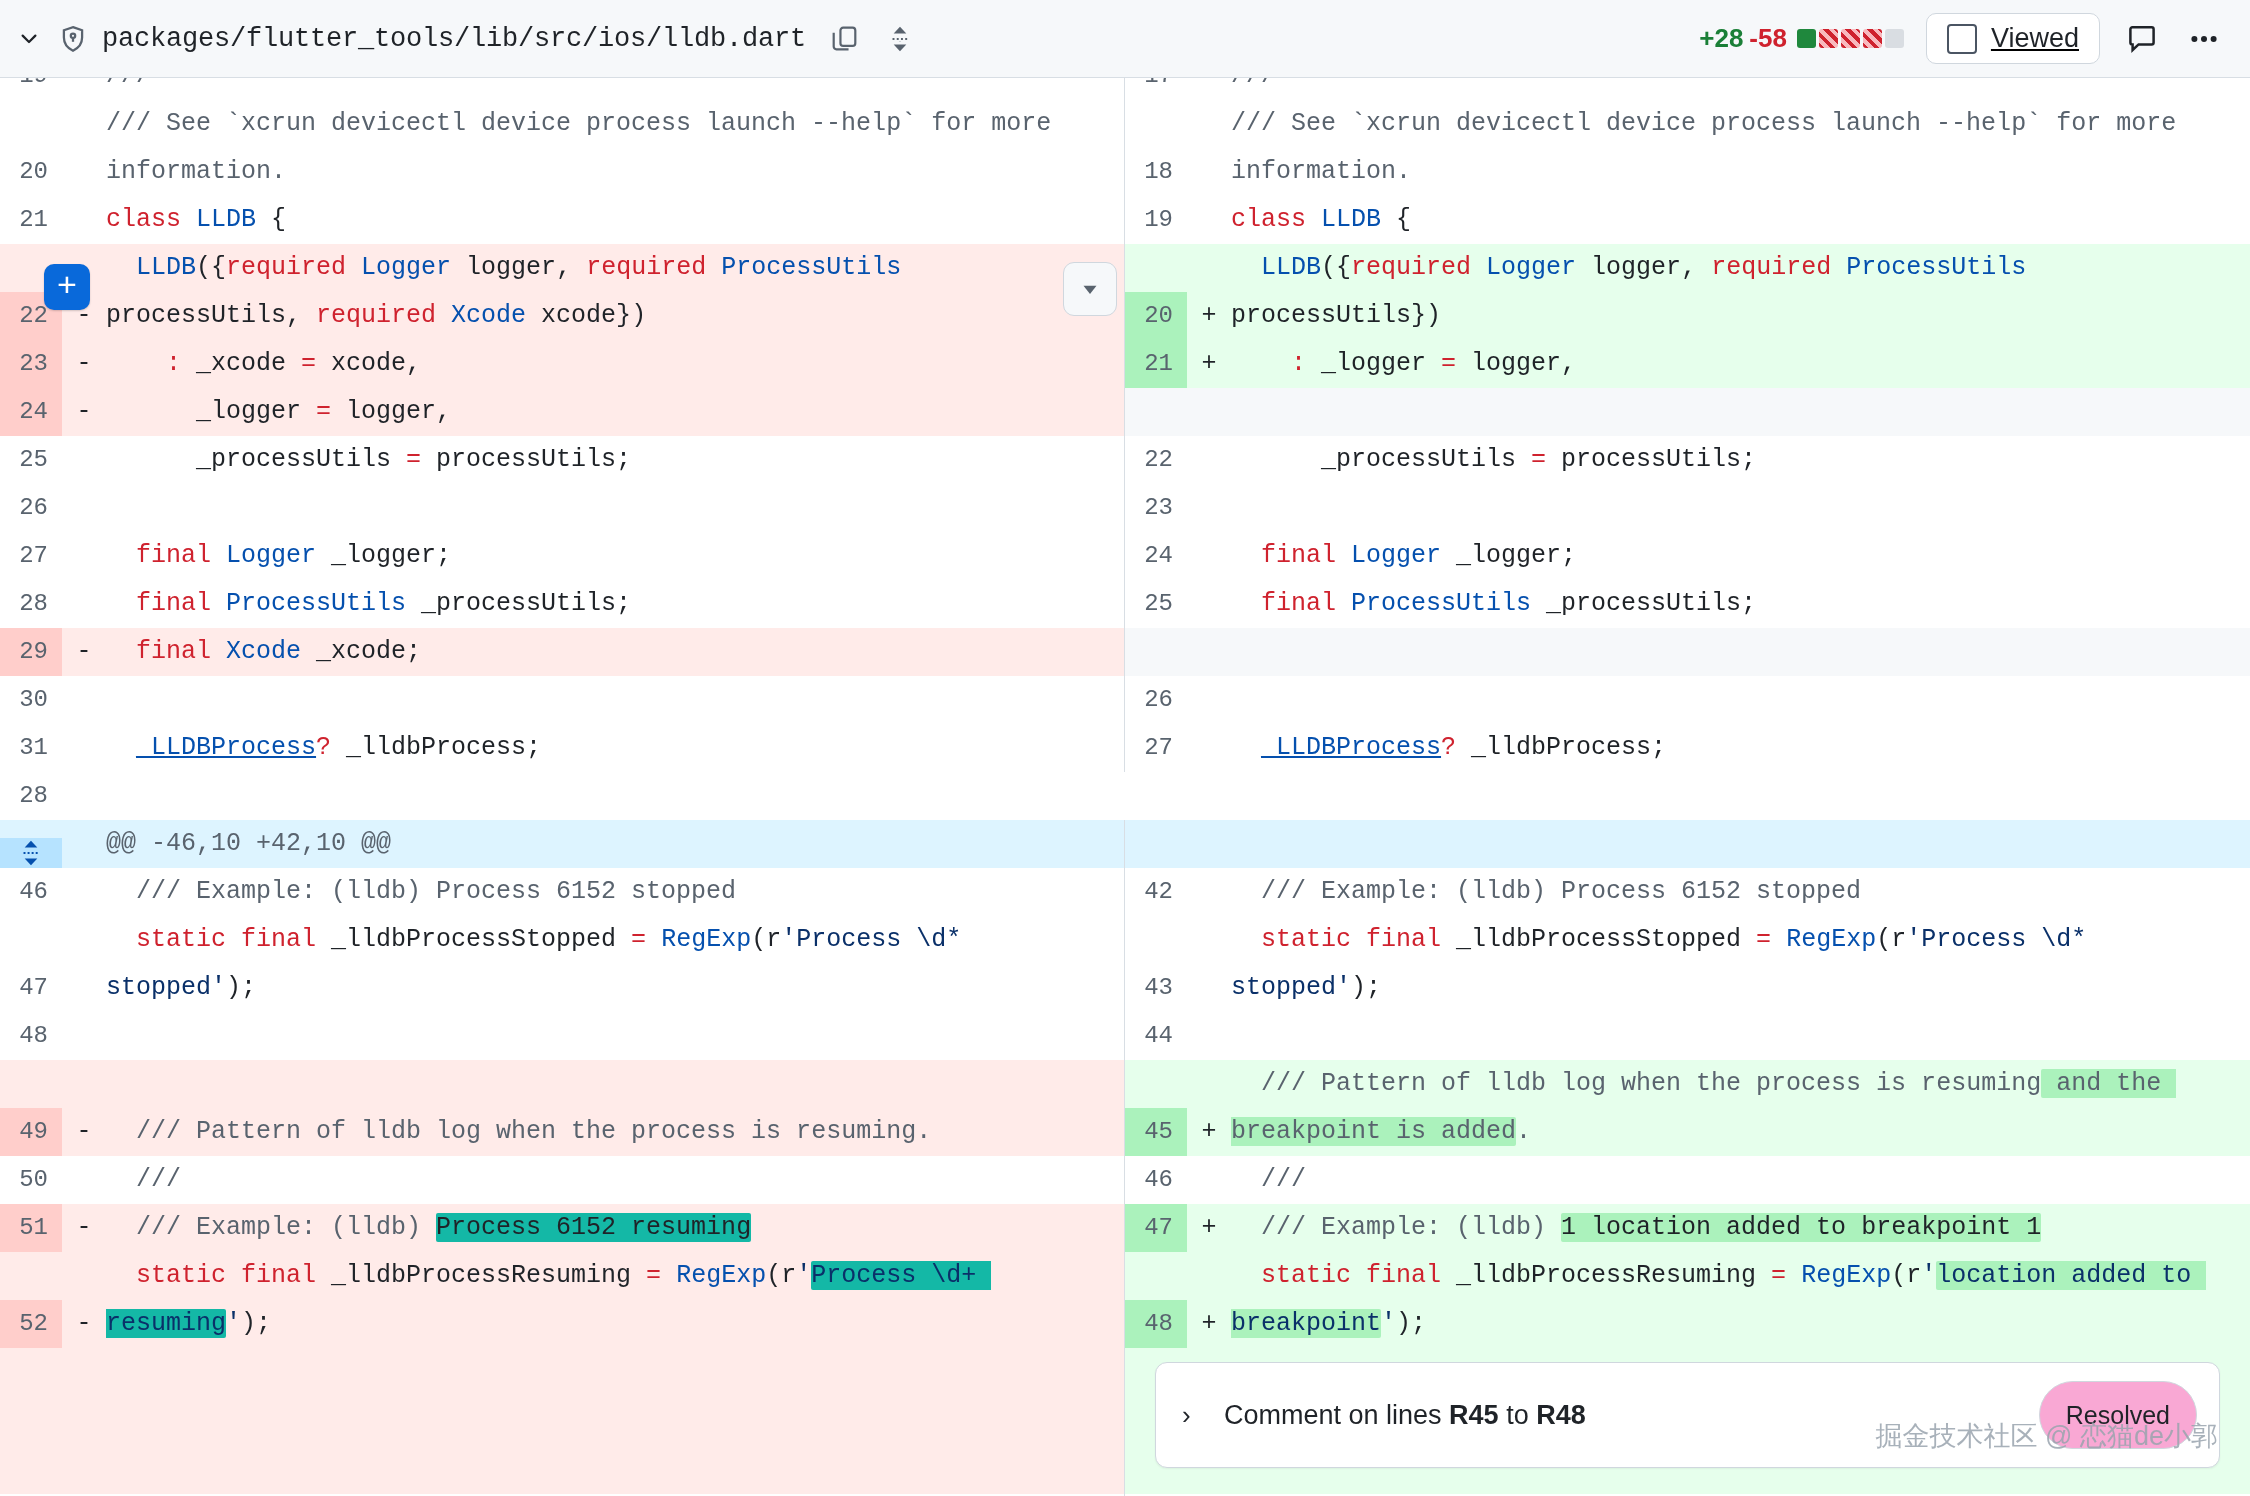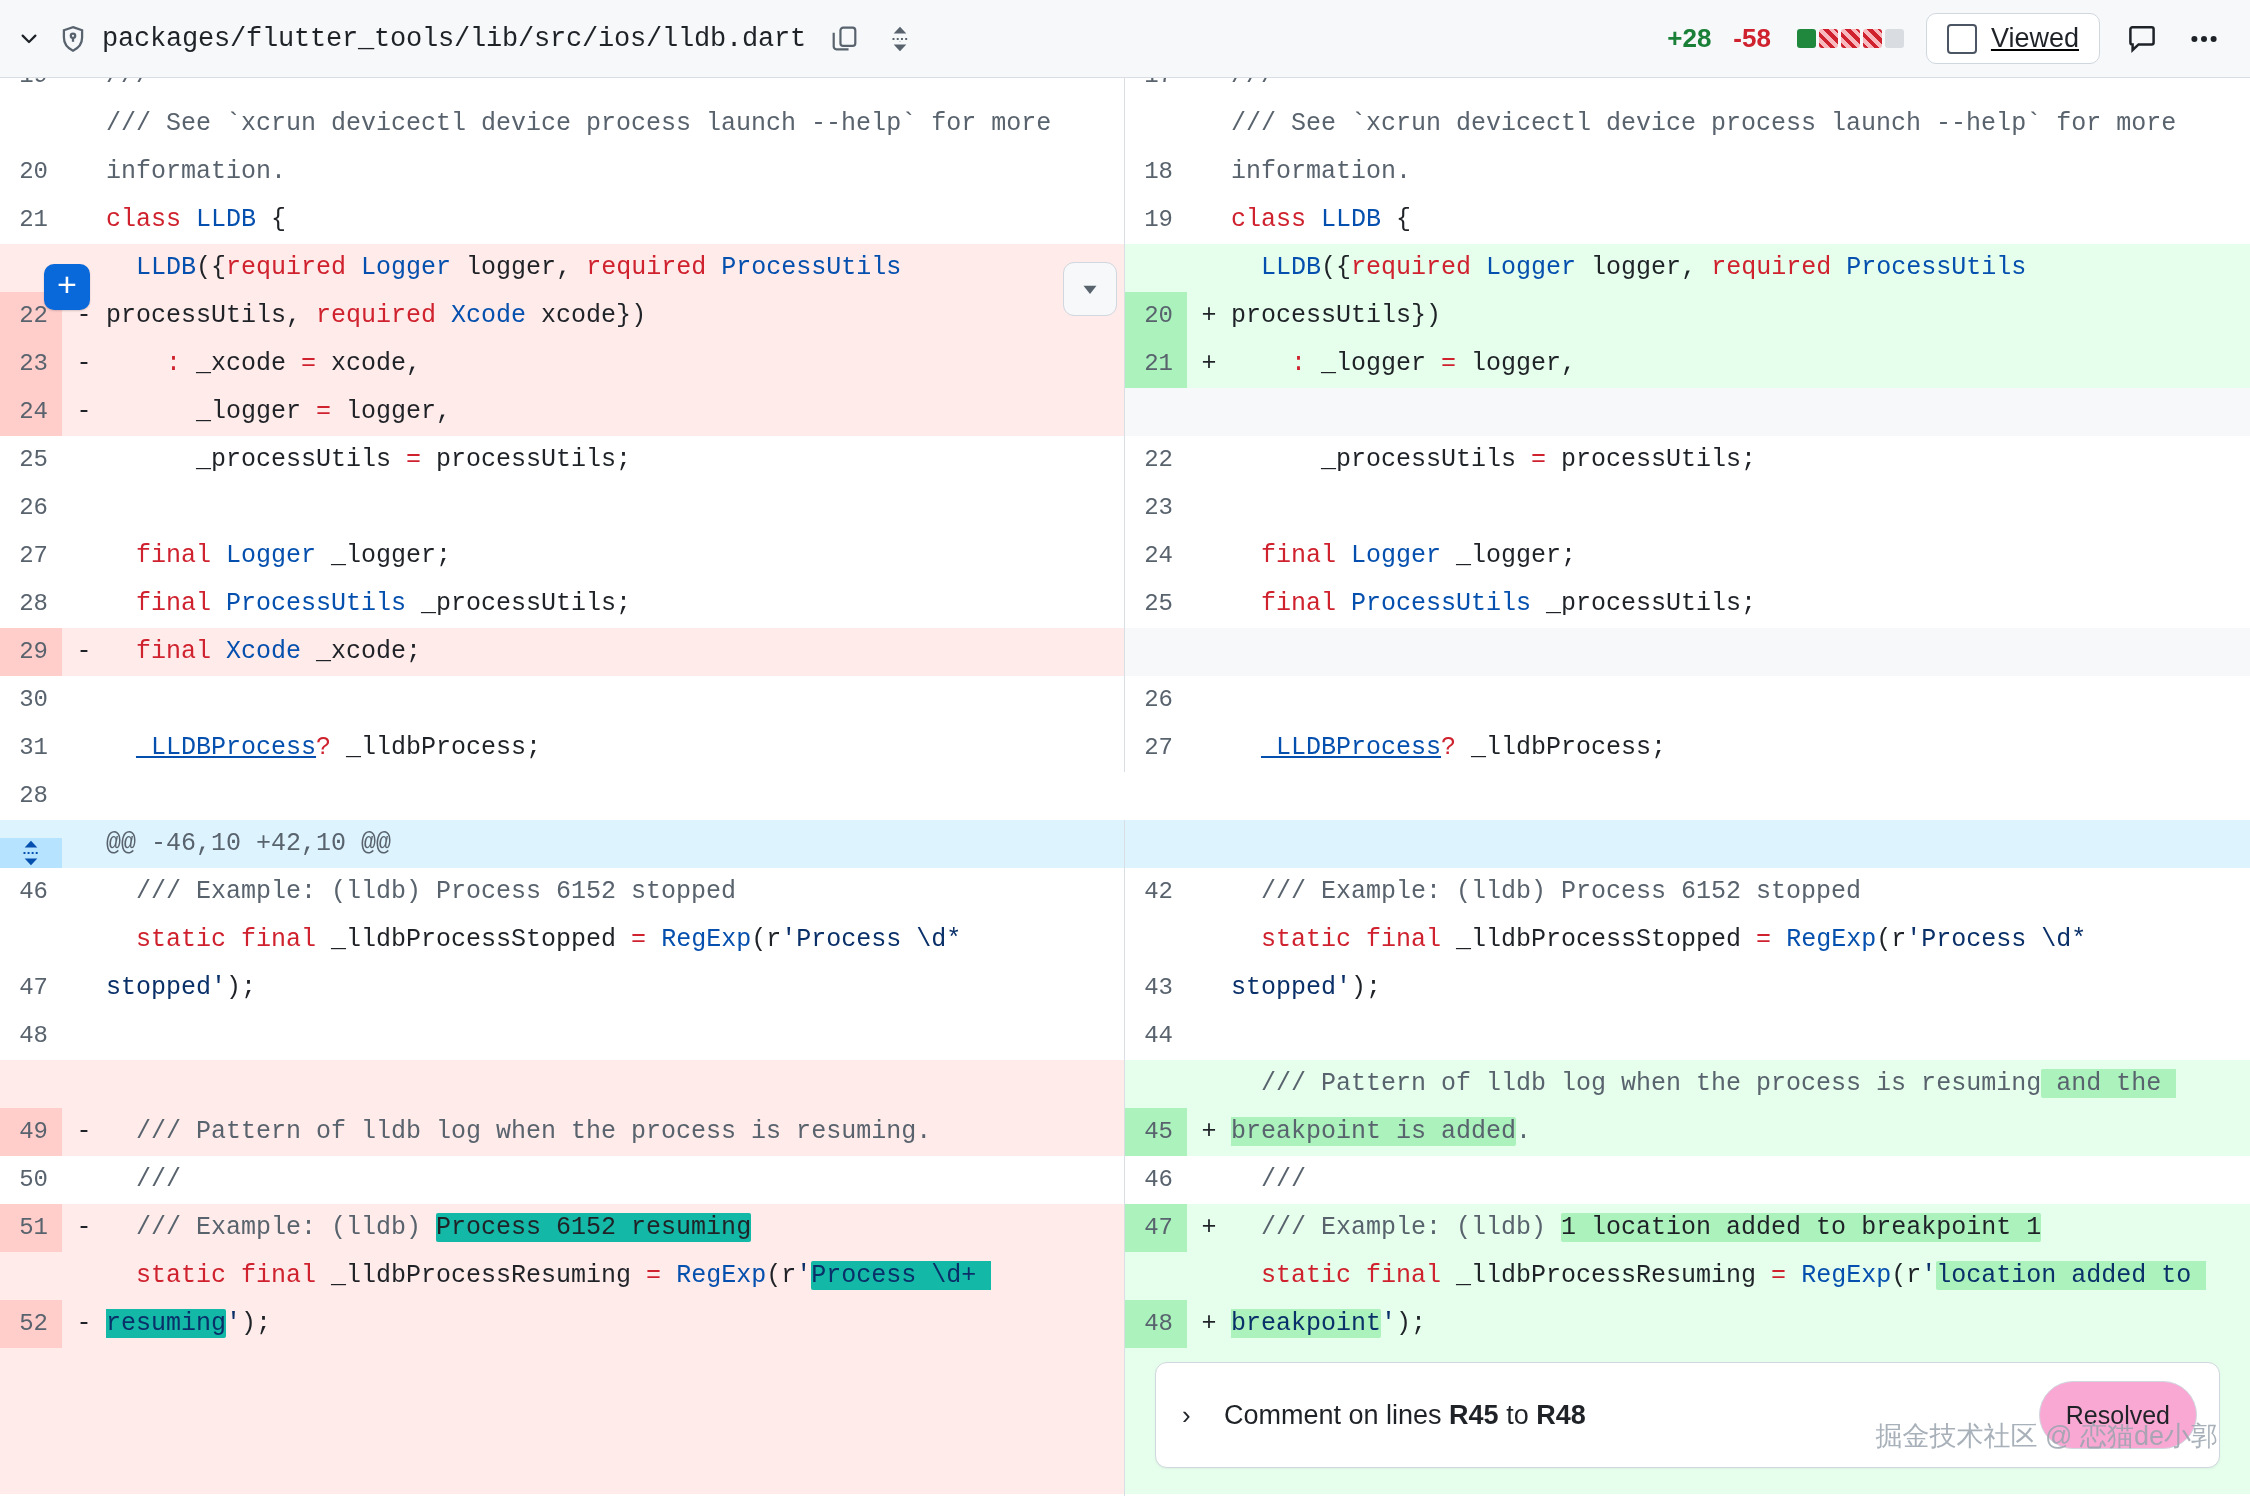--- a/index.html
+++ b/index.html
@@ -30,21 +30,21 @@
   .file-path{
     font-family:"Liberation Mono","DejaVu Sans Mono",monospace;
     font-size:27px;color:#1f2328;white-space:nowrap;font-weight:400;
     letter-spacing:-0.2px;
   }
   .hdr-icon-btn{
     width:36px;height:36px;display:flex;align-items:center;justify-content:center;
     color:#59636e;flex:none;cursor:pointer;margin-left:6px;
   }
   .fh-right{margin-left:auto;display:flex;align-items:center;gap:22px;}
-  .diffstat{display:flex;align-items:center;gap:22px;font-size:26px;font-weight:600;
+  .diffstat{display:flex;align-items:center;gap:6px;font-size:26px;font-weight:600;
     font-family:"Liberation Sans",sans-serif;}
   .add-count{color:#1a7f37;}
   .del-count{color:#cf222e;}
   .blocks{display:flex;gap:3px;margin-left:4px;}
   .blk{width:19px;height:19px;border-radius:3px;}
   .blk.g{background:#1f883d;}
   .blk.r{
     background:repeating-linear-gradient(45deg,#cf222e 0 4px,#f8b9be 4px 8px);
   }
   .blk.n{background:#d9dde2;}

